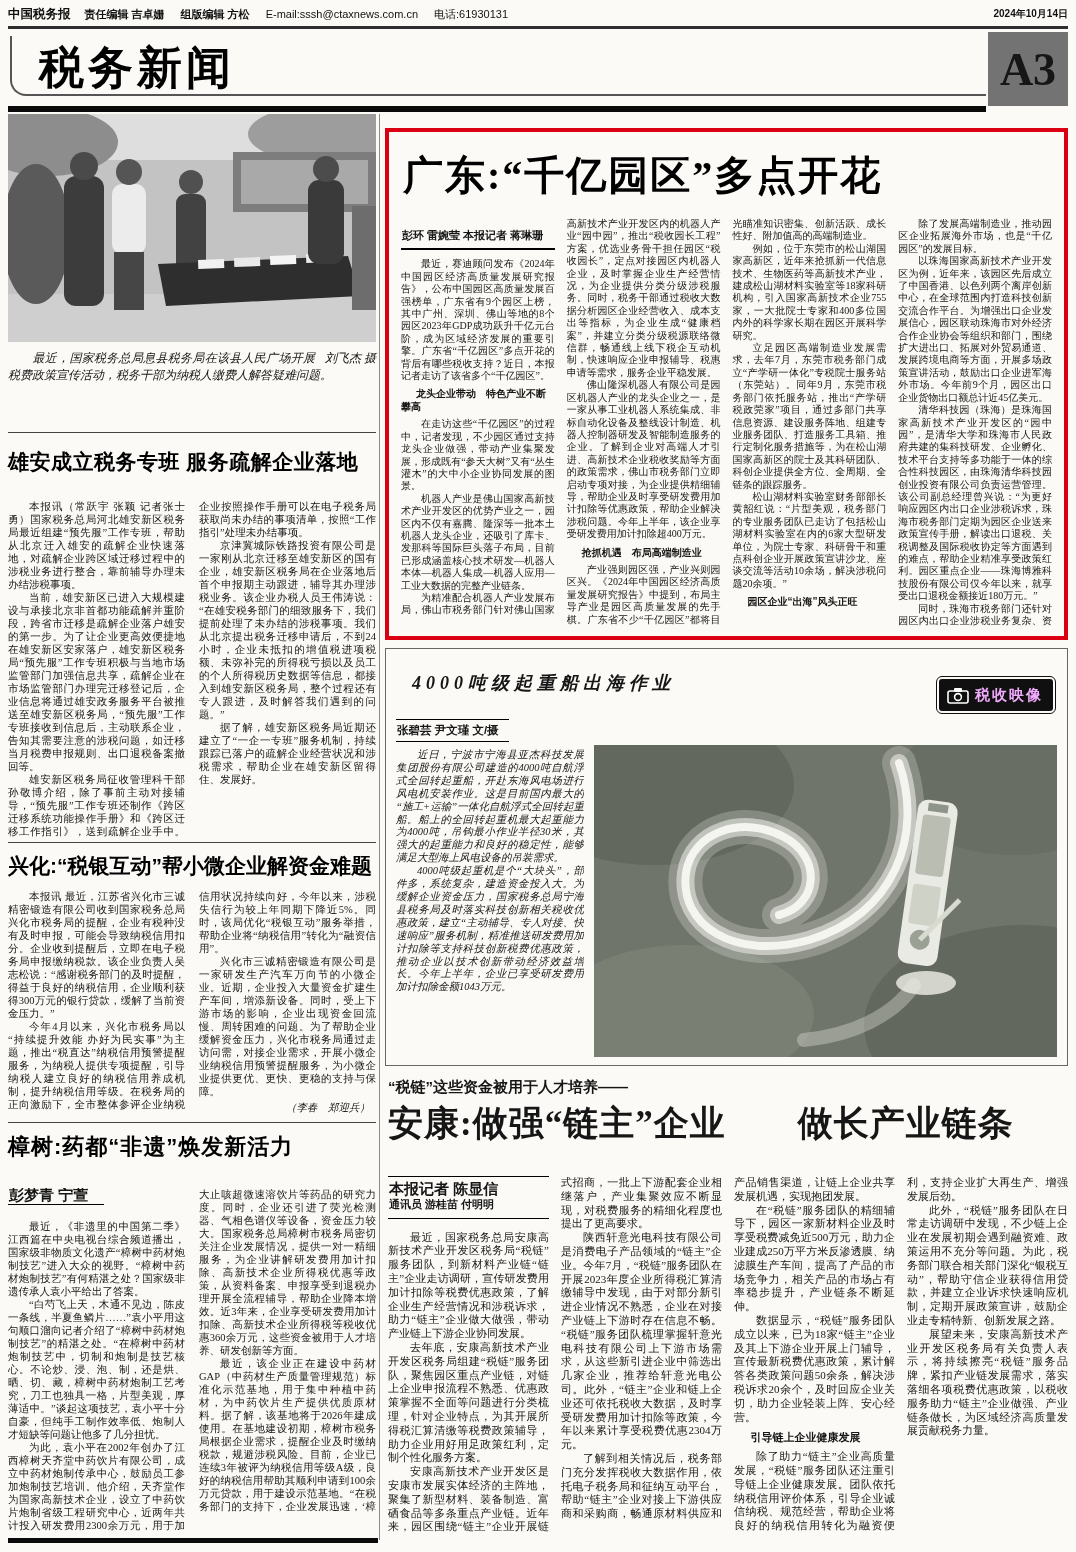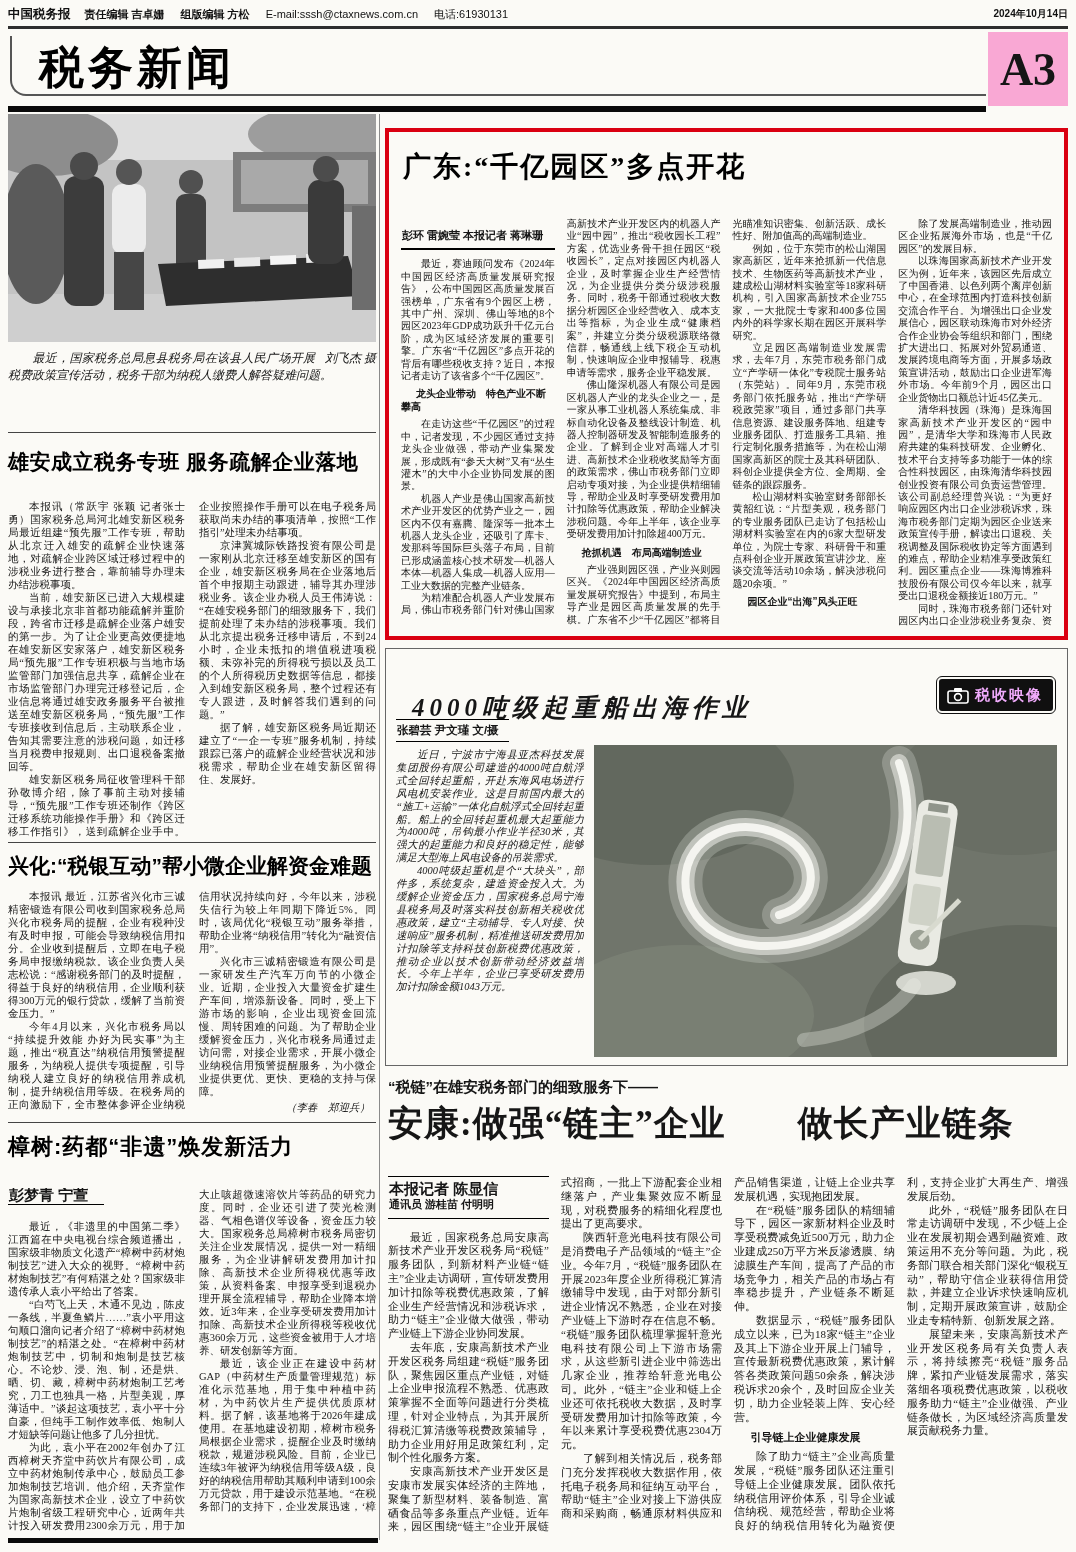--- a/index.html
+++ b/index.html
@@ -57,33 +57,33 @@
   h4 { font-family:"Liberation Sans",sans-serif; font-size:10.5px; font-weight:bold;
        text-indent:1.5em; margin:7px 0 5px; }
   .sig { text-align:right; font-style:italic; padding-right:6px; margin-top:3px; }
   .byline-underline { font-family:"Liberation Sans",sans-serif; font-weight:bold; font-size:15px;
        border-bottom:1.5px solid #000; width:fit-content; padding:0 16px 3px 1px; margin:0 0 15px; }
 
   
   .red-box { position:absolute; left:385px; top:128px; width:683px; height:512px;
              border:4px solid #da0011; background:#fbfaf6; overflow:hidden; }
   .gd-title { position:absolute; left:14px; top:16px; font-family:"Liberation Serif",serif;
-              font-weight:bold; font-size:28px; letter-spacing:2px; color:#000; white-space:nowrap; }
+              font-weight:bold; font-size:40px; letter-spacing:2px; color:#000; white-space:nowrap; }
   .gd-cols { position:absolute; left:12px; right:12px; top:86px; bottom:8px;
              column-count:4; column-gap:12px; column-fill:auto;
              font-size:10px; line-height:12.4px; overflow:hidden; }
   .gd-cols h4 { font-size:10px; margin:6px 0 5px; }
   .byline-box { font-family:"Liberation Sans",sans-serif; font-weight:bold; font-size:11px;
                 border-bottom:2.5px solid #000; padding:3px 1px 7px; margin:8px 0 8px; }
 
   
   .ship-box { position:absolute; left:385px; top:648px; width:683px; height:418px;
               border:1px solid #666; background:#fbfaf6; overflow:hidden; }
   .nh-title { position:absolute; left:26px; top:22px; font-style:italic; font-weight:bold;
-              font-size:25px; letter-spacing:5px; white-space:nowrap;margin-top:20px; }
+              font-size:18px; letter-spacing:5px; white-space:nowrap; }
   .badge { position:absolute; right:14px; top:30px; height:32px; background:#101010;
            border-radius:3px; display:flex; align-items:center; padding:0 10px 0 8px;
            outline:1.5px solid #101010; outline-offset:2px; }
   .badge .txt { color:#f0abfc; font-family:"Liberation Sans",sans-serif; font-weight:bold;
                 font-size:15px; letter-spacing:2px; margin-left:6px; }
   .byline-nh { position:absolute; left:10px; top:70px; font-family:"Liberation Sans",sans-serif;
                font-weight:bold; font-size:11.5px; border-top:1.2px solid #000;
                border-bottom:1.2px solid #000; padding:3px 10px 3px 1px; }
   .nh-text { position:absolute; left:10px; top:100px; width:188px; height:308px;
              font-style:italic; font-size:10.5px; line-height:12.9px; overflow:hidden; }
@@ -115,21 +115,21 @@
     <span class="seg">责任编辑 吉卓姗</span>
     <span class="seg">组版编辑 方松</span>
     <span class="seg light">E-mail:sssh@ctaxnews.com.cn</span>
     <span class="seg light">电话:61930131</span>
     <span class="date">2024年10月14日</span>
   </div>
   <div class="top-rule"></div>
 
   <div class="mast-curve"></div>
   <div class="mast-title">税务新闻</div>
-  <div class="page-tag" style="background:#f9a8d4;">A3</div>
+  <div class="page-tag" style="background:#737373;">A3</div>
   <div class="mast-bar"></div>
 
   <div class="v-rule"></div>
   <div class="hr" style="top:432px;"></div>
   <div class="hr" style="top:842px;"></div>
   <div class="hr" style="top:1122px;"></div>
   <div class="bottom-bar-left"></div>
 
   <div class="photo-box">
     <svg width="368" height="228" viewBox="0 0 368 228">
@@ -244,21 +244,21 @@
           <rect x="318" y="140" width="28" height="40" rx="3" fill="#cfd2c7"></rect>
           <circle cx="332" cy="195" r="10" fill="#9ba094"></circle>
           <line x1="332" y1="195" x2="366" y2="150" stroke="#d8dacf" stroke-width="5"></line>
           <rect x="322" y="58" width="20" height="8" fill="#8f948a"></rect>
         </g>
         <ellipse cx="332" cy="238" rx="30" ry="12" fill="#eff0e9" opacity="0.8"></ellipse>
       </svg>
     </div>
   </div>
 
-  <div class="ak-kicker">“税链”在雄安税务部门的细致服务下——</div>
+  <div class="ak-kicker">“税链”这些资金被用于人才培养——</div>
   <div class="ak-title">安康:做强“链主”企业　　做长产业链条</div>
   <div class="ak-cols">
       <div class="by1">本报记者 陈显信</div>
       <div class="by2">通讯员 游桂苗 付明明</div>
       <p>最近，国家税务总局安康高新技术产业开发区税务局“税链”服务团队，到新材料产业链“链主”企业走访调研，宣传研发费用加计扣除等税费优惠政策，了解企业生产经营情况和涉税诉求，助力“链主”企业做大做强，带动产业链上下游企业协同发展。</p>
       <p>去年底，安康高新技术产业开发区税务局组建“税链”服务团队，聚焦园区重点产业链，对链上企业申报流程不熟悉、优惠政策掌握不全面等问题进行分类梳理，针对企业特点，为其开展所得税汇算清缴等税费政策辅导，助力企业用好用足政策红利，定制个性化服务方案。</p>
       <p>安康高新技术产业开发区是安康市发展实体经济的主阵地，聚集了新型材料、装备制造、富硒食品等多条重点产业链。近年来，园区围绕“链主”企业开展链式招商，一批上下游配套企业相继落户，产业集聚效应不断显现，对税费服务的精细化程度也提出了更高要求。</p>
       <p>陕西轩意光电科技有限公司是消费电子产品领域的“链主”企业。今年7月，“税链”服务团队在开展2023年度企业所得税汇算清缴辅导中发现，由于对部分新引进企业情况不熟悉，企业在对接产业链上下游时存在信息不畅。“税链”服务团队梳理掌握轩意光电科技有限公司上下游市场需求，从这些新引进企业中筛选出几家企业，推荐给轩意光电公司。此外，“链主”企业和链上企业还可依托税收大数据，及时享受研发费用加计扣除等政策，今年以来累计享受税费优惠2304万元。</p>
       <p>了解到相关情况后，税务部门充分发挥税收大数据作用，依托电子税务局和征纳互动平台，帮助“链主”企业对接上下游供应商和采购商，畅通原材料供应和产品销售渠道，让链上企业共享发展机遇，实现抱团发展。</p>
       <p>在“税链”服务团队的精细辅导下，园区一家新材料企业及时享受税费减免近500万元，助力企业建成250万平方米反渗透膜、纳滤膜生产车间，提高了产品的市场竞争力，相关产品的市场占有率稳步提升，产业链条不断延伸。</p>

